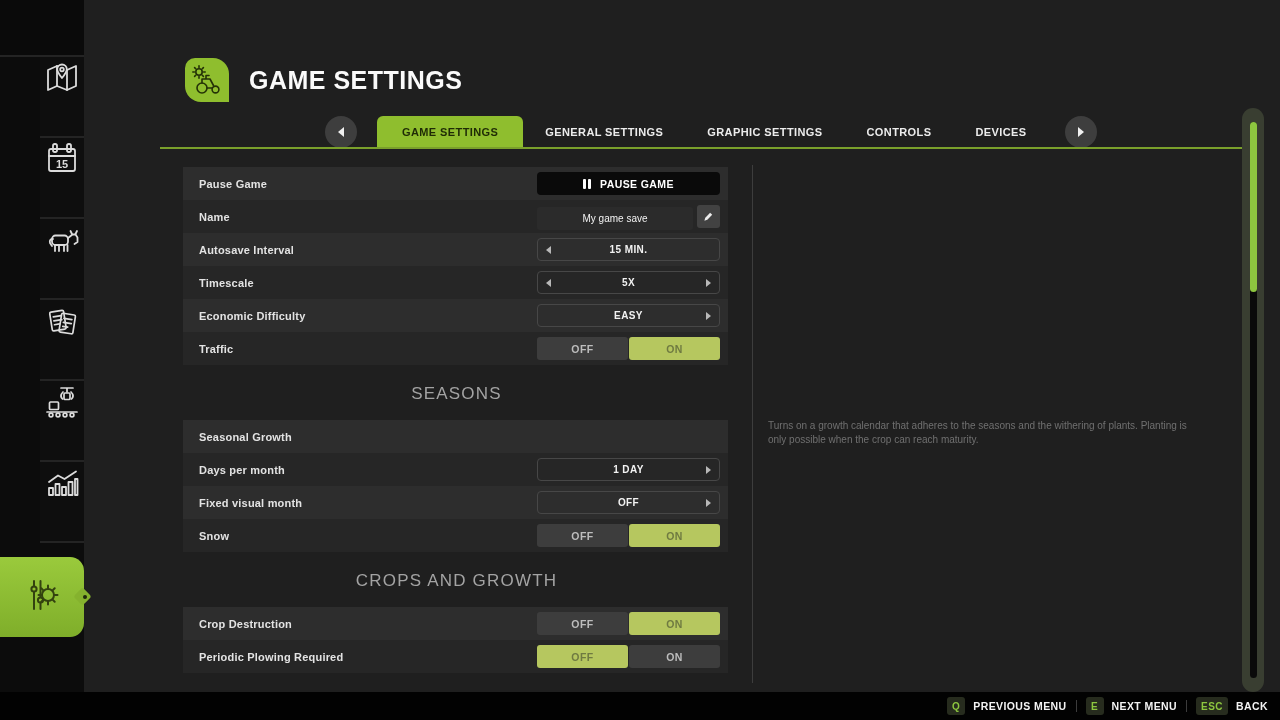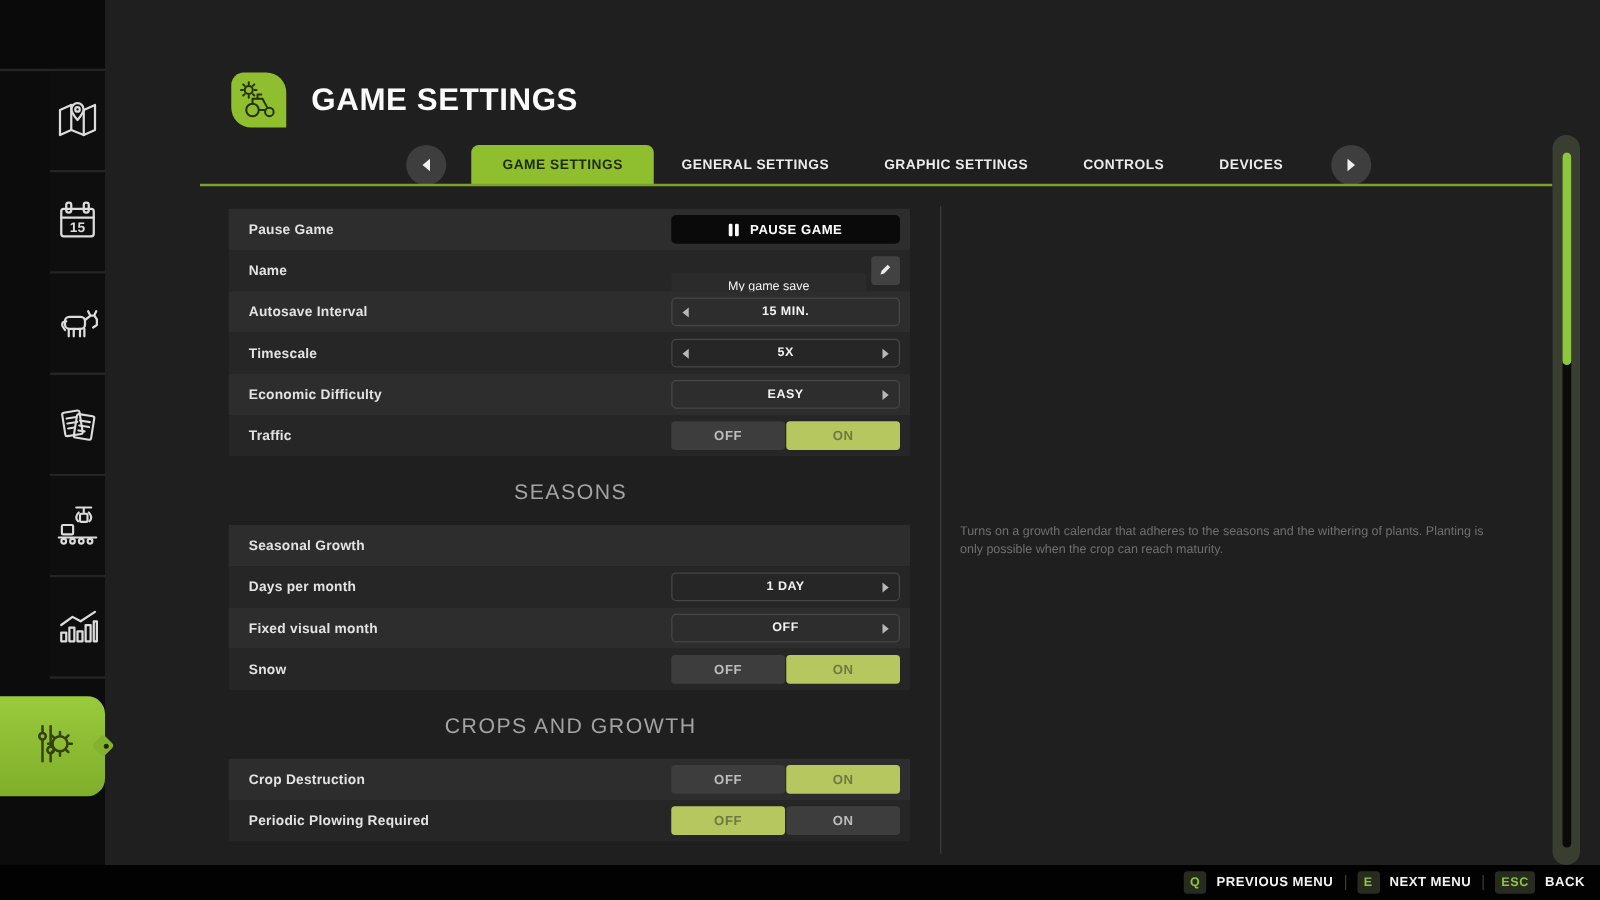--- a/index.html
+++ b/index.html
@@ -3,21 +3,21 @@
 <meta charset="utf-8">
 <style>
   * { margin:0; padding:0; box-sizing:border-box; }
   html,body { width:1280px; height:720px; background:#000; }
   body { font-family:"Liberation Sans", sans-serif; }
   #canvas { position:relative; width:1280px; height:720px; background:var(--panel-bg,#1f1f1f); overflow:hidden; }
 
   
   #sidebar { position:absolute; left:0; top:0; width:84px; height:692px; background:var(--sidebar-bg,#0c0c0c); }
   .side-top { height:57px; background:#0a0a0a; border-bottom:2px solid #242424; }
-  .side-item { height:81px; display:flex; align-items:center; justify-content:center; border-bottom:2px solid #242424; background:#0e0e0e; cursor:pointer;margin-left:40px; }
+  .side-item { height:81px; display:flex; justify-content:center; border-bottom:2px solid #242424; background:#0e0e0e; cursor:pointer;margin-left:40px; }
   .side-item svg { display:block; }
   .side-active { position:absolute; left:0; top:557px; width:84px; height:80px;
     background:linear-gradient(180deg,#9aca3c,#7fae2a); border-radius:0 14px 14px 0;
     display:flex; align-items:center; justify-content:center; cursor:pointer; }
   .side-active .notch { position:absolute; right:-5px; top:33px; width:13px; height:13px; background:#85b22e; transform:rotate(45deg); border-radius:3px; }
   .side-active .notch-dot { position:absolute; right:-3px; top:38px; width:4px; height:4px; border-radius:50%; background:#20290c; }
 
   
   .hdr-icon { position:absolute; left:185px; top:58px; width:44px; height:44px; background:var(--accent,#8fbe2e);
     border-radius:10px 16px 0 16px; display:flex; align-items:center; justify-content:center; }
@@ -43,21 +43,21 @@
   .s-row { position:relative; height:33px; display:flex; align-items:center; }
   .s-row.odd  { background:var(--row-light,#2d2d2d); }
   .s-row.even { background:var(--row-dark,#262626); }
   .s-label { padding-left:16px; font-size:11px; font-weight:bold; color:#e3e3e3; letter-spacing:0.2px; }
   .ctl { position:absolute; left:354px; top:5px; width:183px; height:23px; }
 
   .ctl-button { width:100%; height:100%; background:#0a0a0a; border-radius:4px; display:flex; align-items:center; justify-content:center; gap:9px; color:#fff; font-size:10.5px; font-weight:bold; letter-spacing:0.4px; cursor:pointer; }
   .pause-bars { display:flex; gap:2px; }
   .pause-bars i { width:3px; height:10px; background:#fff; border-radius:1px; }
 
-  .text-field { position:absolute; left:0; top:13px; width:156px; height:23px; background:#2b2b2b; border-radius:3px;
+  .text-field { position:absolute; left:0; top:2px; width:156px; height:23px; background:#2b2b2b; border-radius:3px;
     display:flex; align-items:center; justify-content:center; font-size:10px; color:#f2f2f2; cursor:text; }
   .edit-btn { position:absolute; right:0; top:0; width:23px; height:23px; background:#424242; border-radius:3px; display:flex; align-items:center; justify-content:center; cursor:pointer; }
 
   .selector { position:relative; width:100%; height:100%; border:1px solid #474747; border-radius:4px;
     display:flex; align-items:center; justify-content:center; font-size:10px; font-weight:bold; color:#f2f2f2; letter-spacing:0.4px; cursor:pointer; }
   .selector.focused { border:2px solid var(--accent,#8fbe2e); background:#212121; }
   .sel-arrow { position:absolute; top:50%; transform:translateY(-50%); }
   .sel-arrow.left { left:8px; } .sel-arrow.right { right:8px; }
 
   .toggle { display:flex; width:100%; height:100%; gap:1px; }

